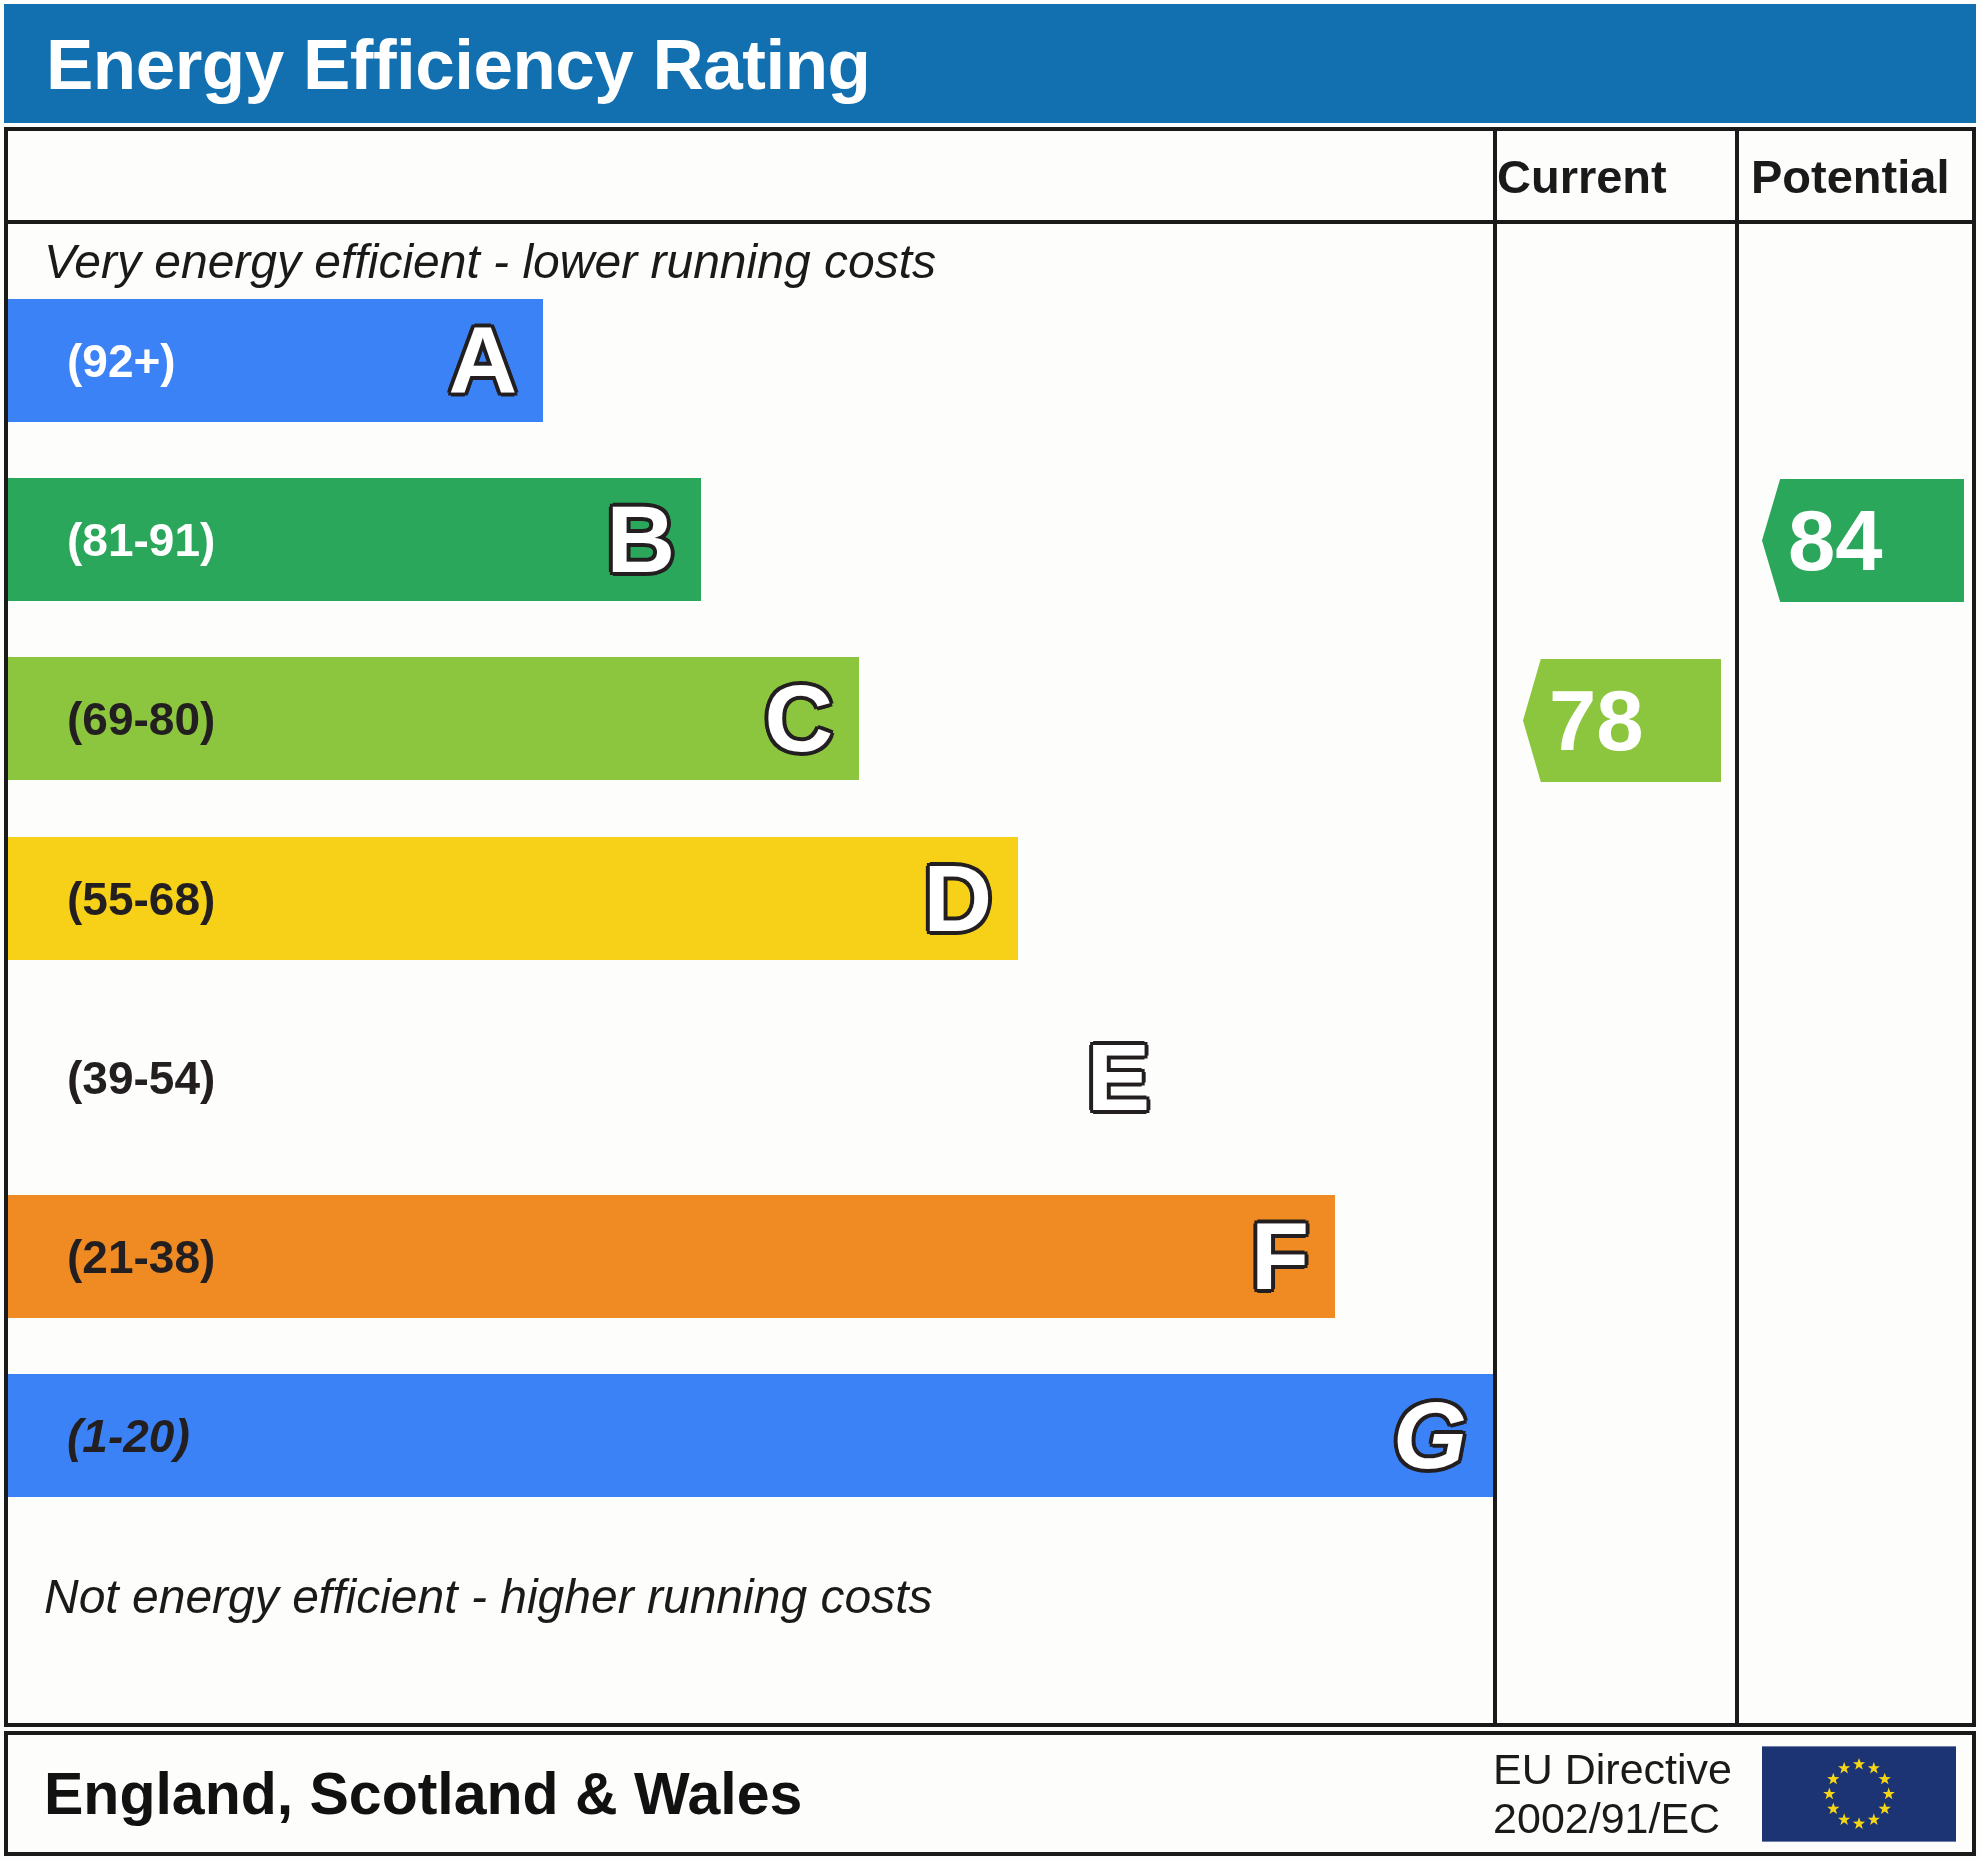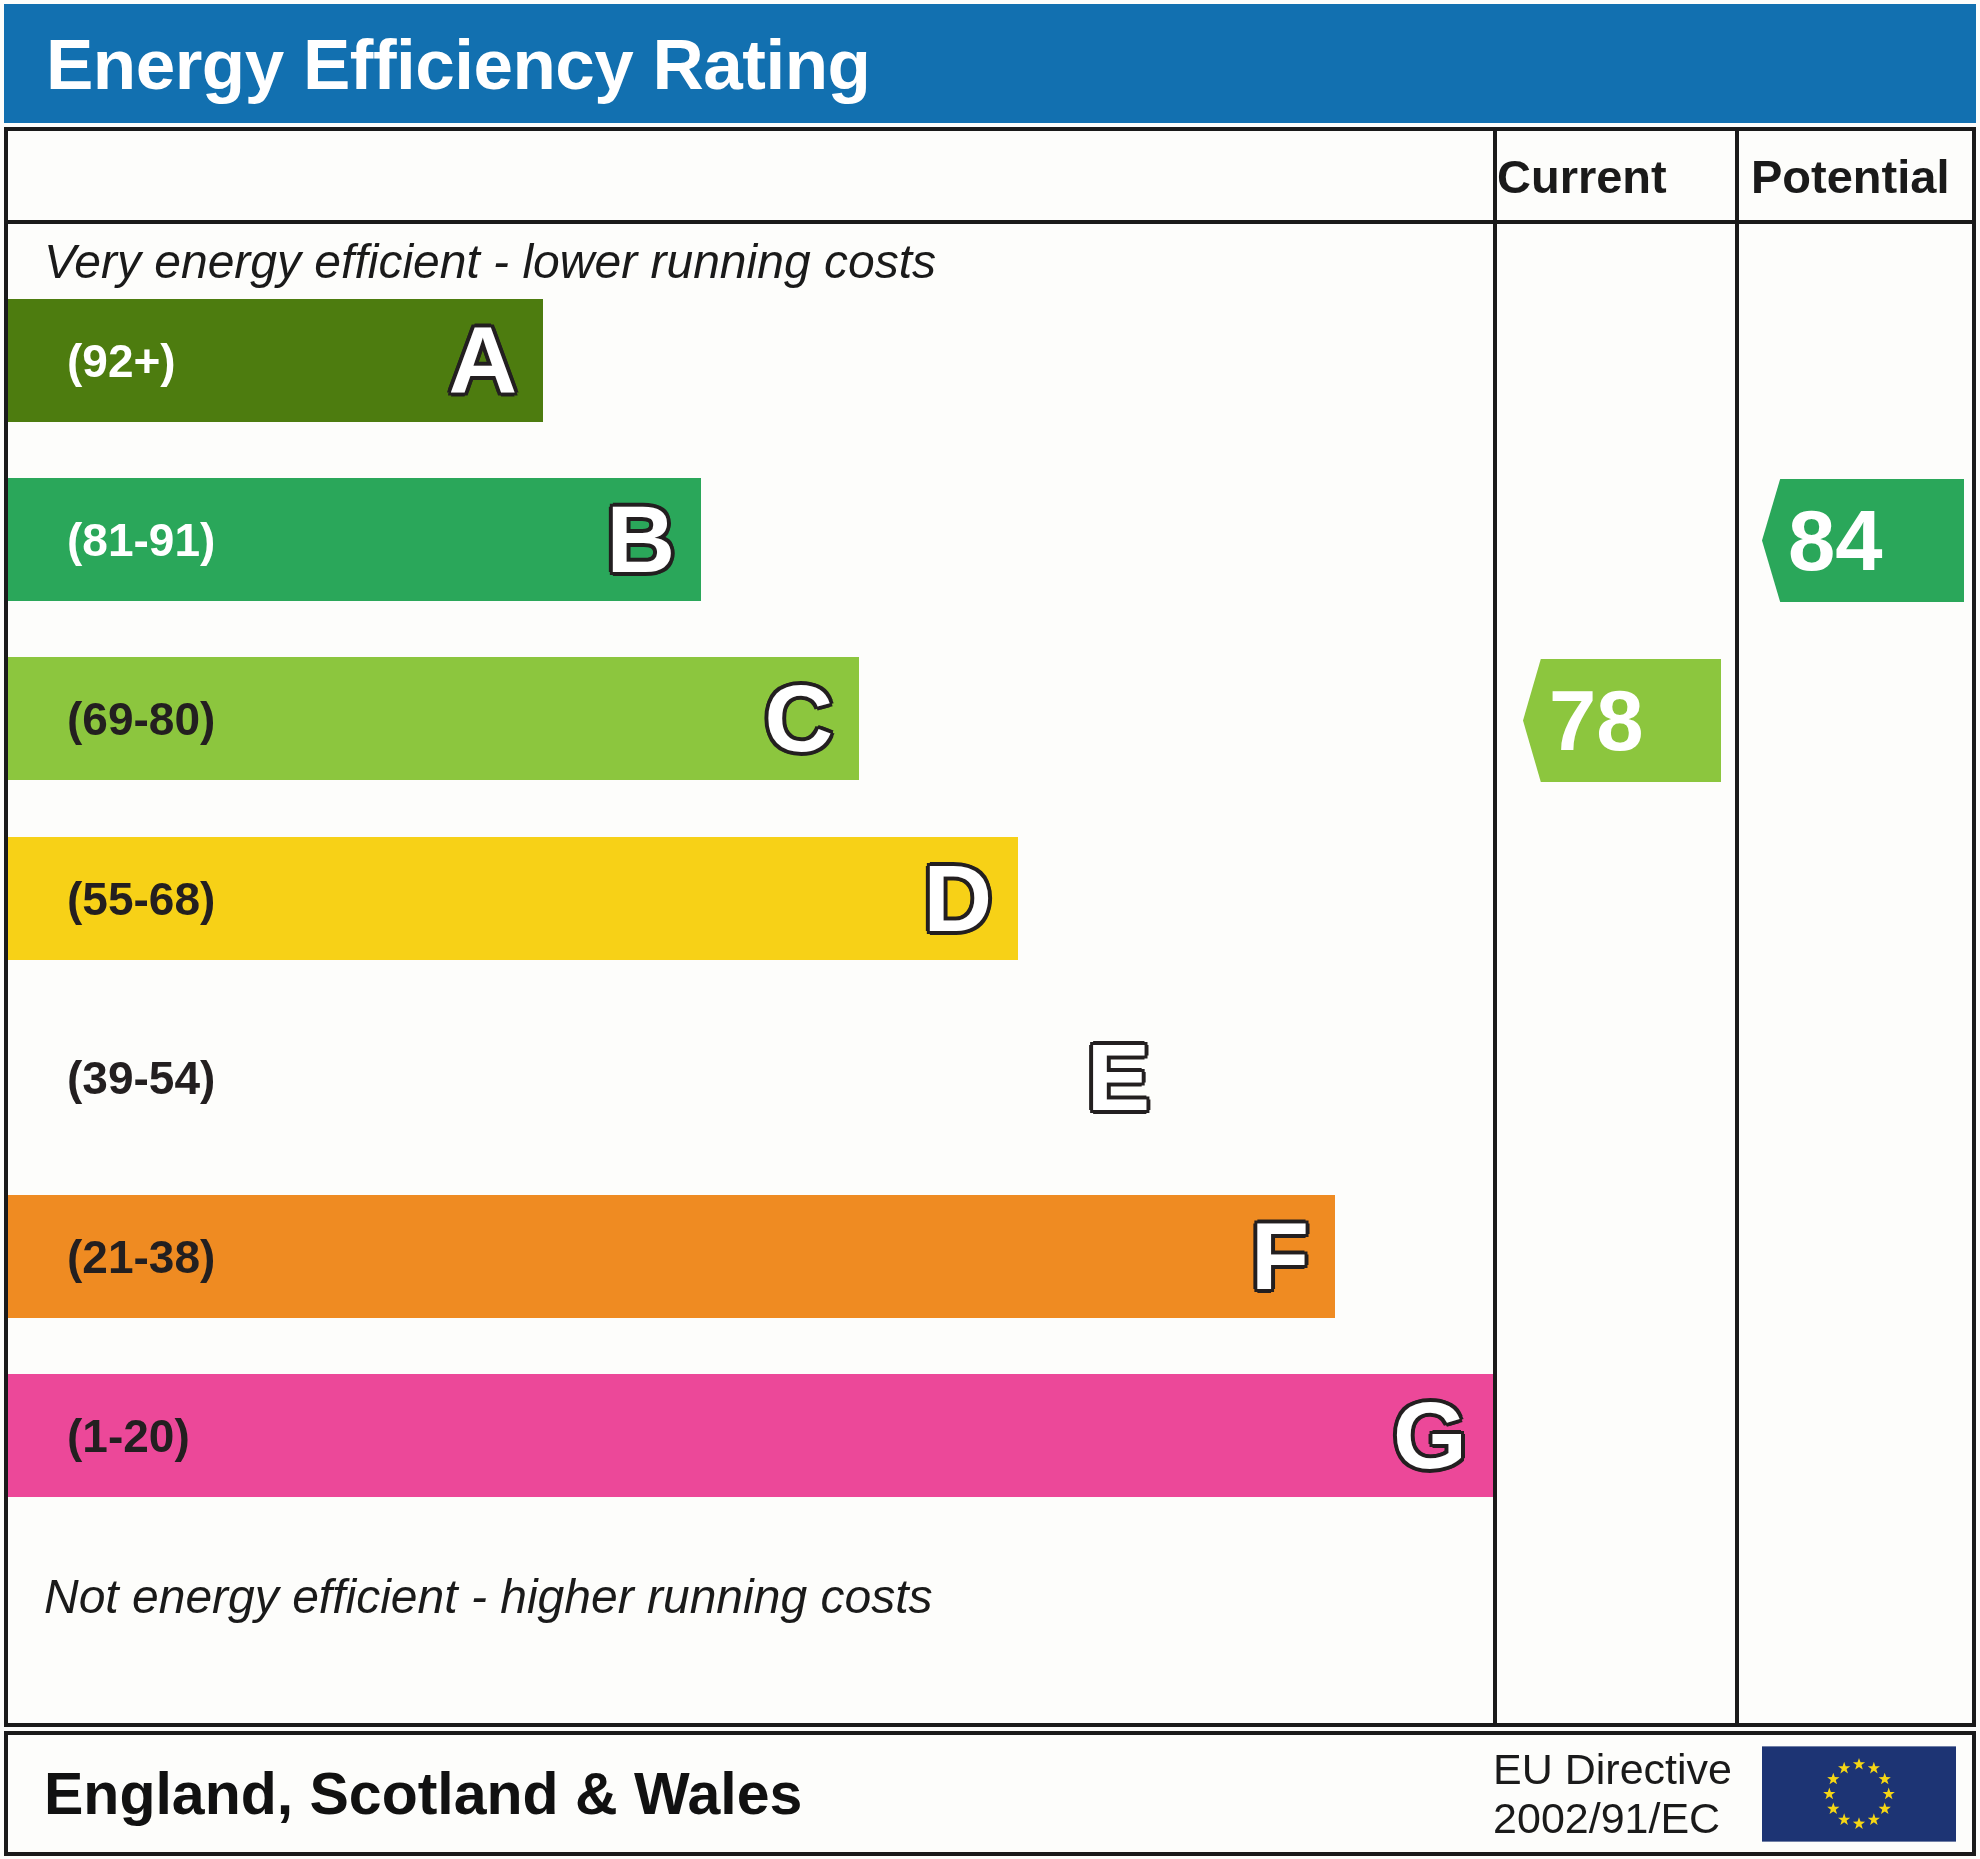--- a/index.html
+++ b/index.html
@@ -220,21 +220,21 @@
     <div class="vrule current"></div>
     <div class="vrule potential"></div>
 
     <div class="col-label current">Current</div>
     <div class="col-label potential">Potential</div>
 
     <div class="caption bottom">Not energy efficient - higher running costs</div>
     <div class="caption top">Very energy efficient - lower running costs</div>
 
     <div class="bands">
-        <div class="band" style="top: 0px; width: 535px; background: #4d7c0f; padding-left: 16px;">
+        <div class="band" style="top: 0px; width: 535px; background: #3b82f6; padding-left: 16px;">
           <span class="band-range" style="color: rgb(255, 255, 255);">(92+)</span>
           <span class="band-letter" style="right: 26px;">A</span>
         </div>
         <div class="band" style="top: 179px; width: 693px; background: rgb(42, 167, 90);">
           <span class="band-range" style="color: rgb(255, 255, 255);">(81-91)</span>
           <span class="band-letter" style="right: 26px;">B</span>
         </div>
         <div class="band" style="top: 358px; width: 851px; background: rgb(140, 198, 62);">
           <span class="band-range" style="color: rgb(35, 31, 32);">(69-80)</span>
           <span class="band-letter" style="right: 26px;">C</span>
@@ -244,21 +244,21 @@
           <span class="band-letter" style="right: 26px;">D</span>
         </div>
         <div class="band" style="top: 717px; width: 1168px;">
           <span class="band-range" style="color: rgb(35, 31, 32);">(39-54)</span>
           <span class="band-letter" style="right: 26px;">E</span>
         </div>
         <div class="band" style="top: 896px; width: 1327px; background: rgb(239, 139, 34);">
           <span class="band-range" style="color: rgb(35, 31, 32);">(21-38)</span>
           <span class="band-letter" style="right: 26px;">F</span>
         </div>
-        <div class="band" style="top: 1075px; width: 1485px; background: #ec4899;">
+        <div class="band" style="top: 1075px; width: 1485px; background: #3b82f6; font-style: italic;">
           <span class="band-range" style="color: rgb(35, 31, 32);">(1-20)</span>
           <span class="band-letter" style="right: 26px;">G</span>
         </div>
       </div>
 
     <div class="badge" id="badge-current" style="left: 1515px; width: 198px; top: 528px; background: rgb(140, 198, 62);">
       <span class="badge-value">78</span>
     </div>
     <div class="badge" id="badge-potential" style="left: 1754px; width: 202px; top: 348px; background: rgb(42, 167, 90);">
       <span class="badge-value">84</span>

